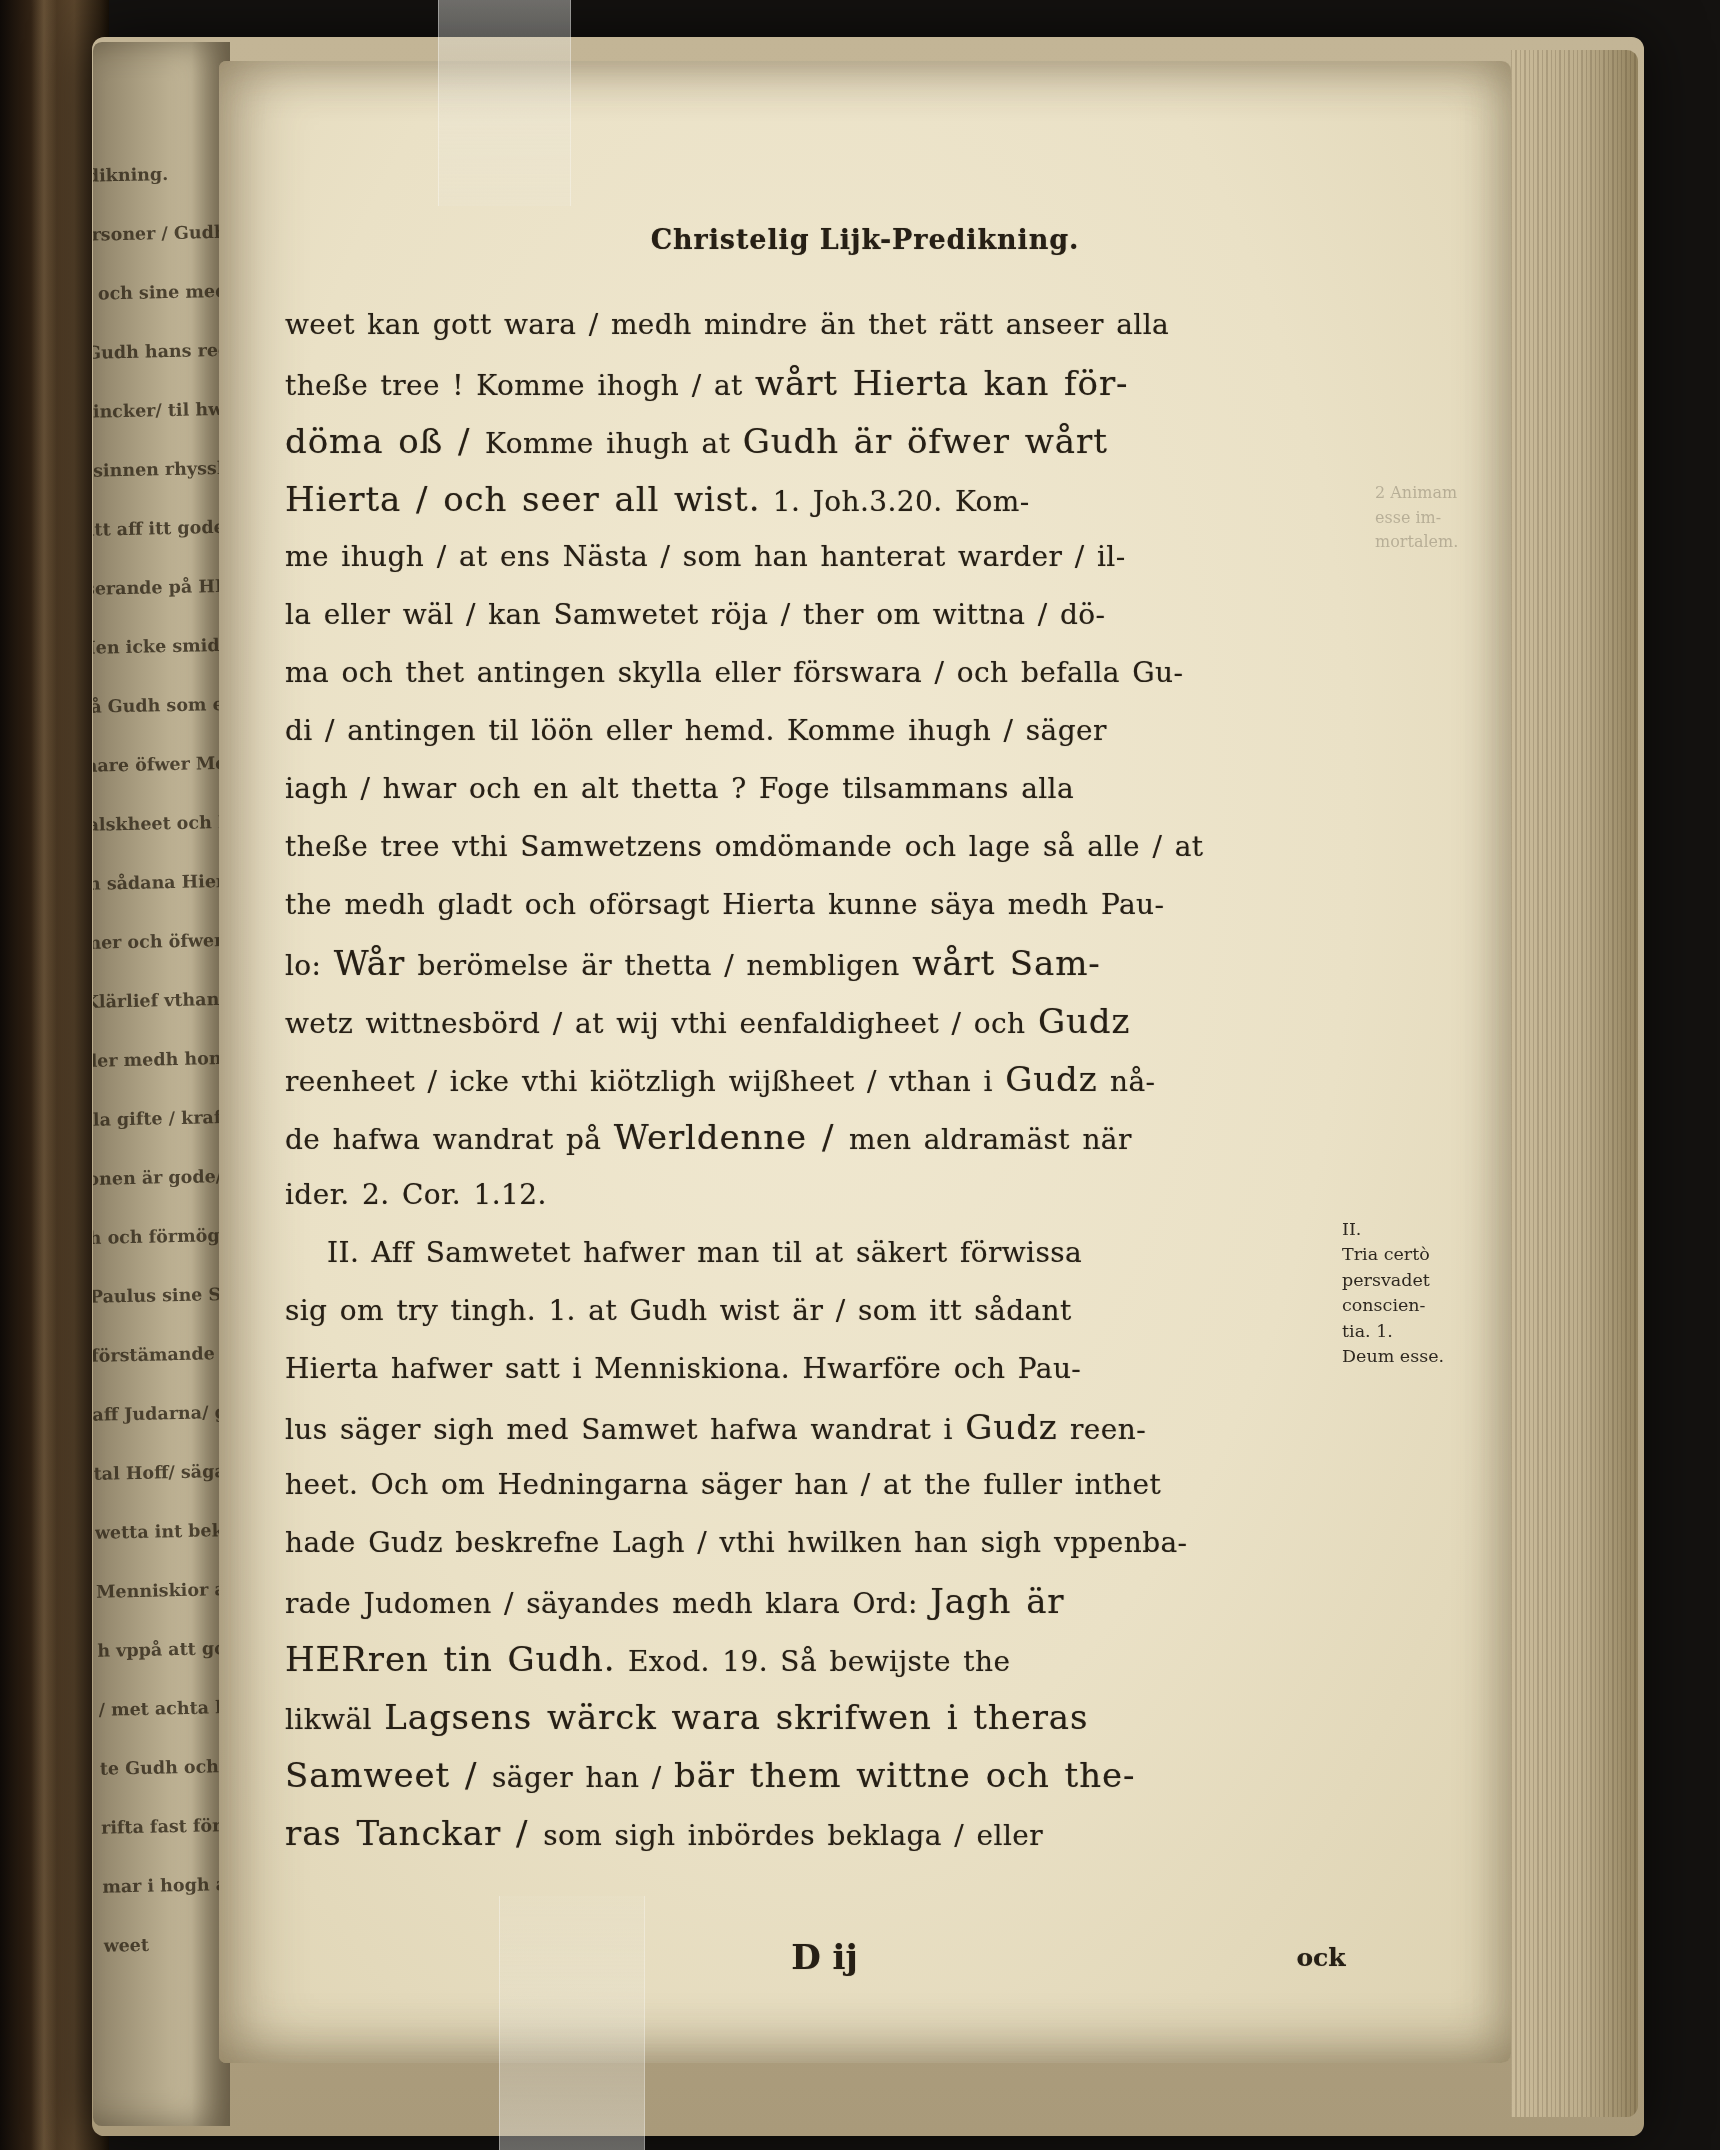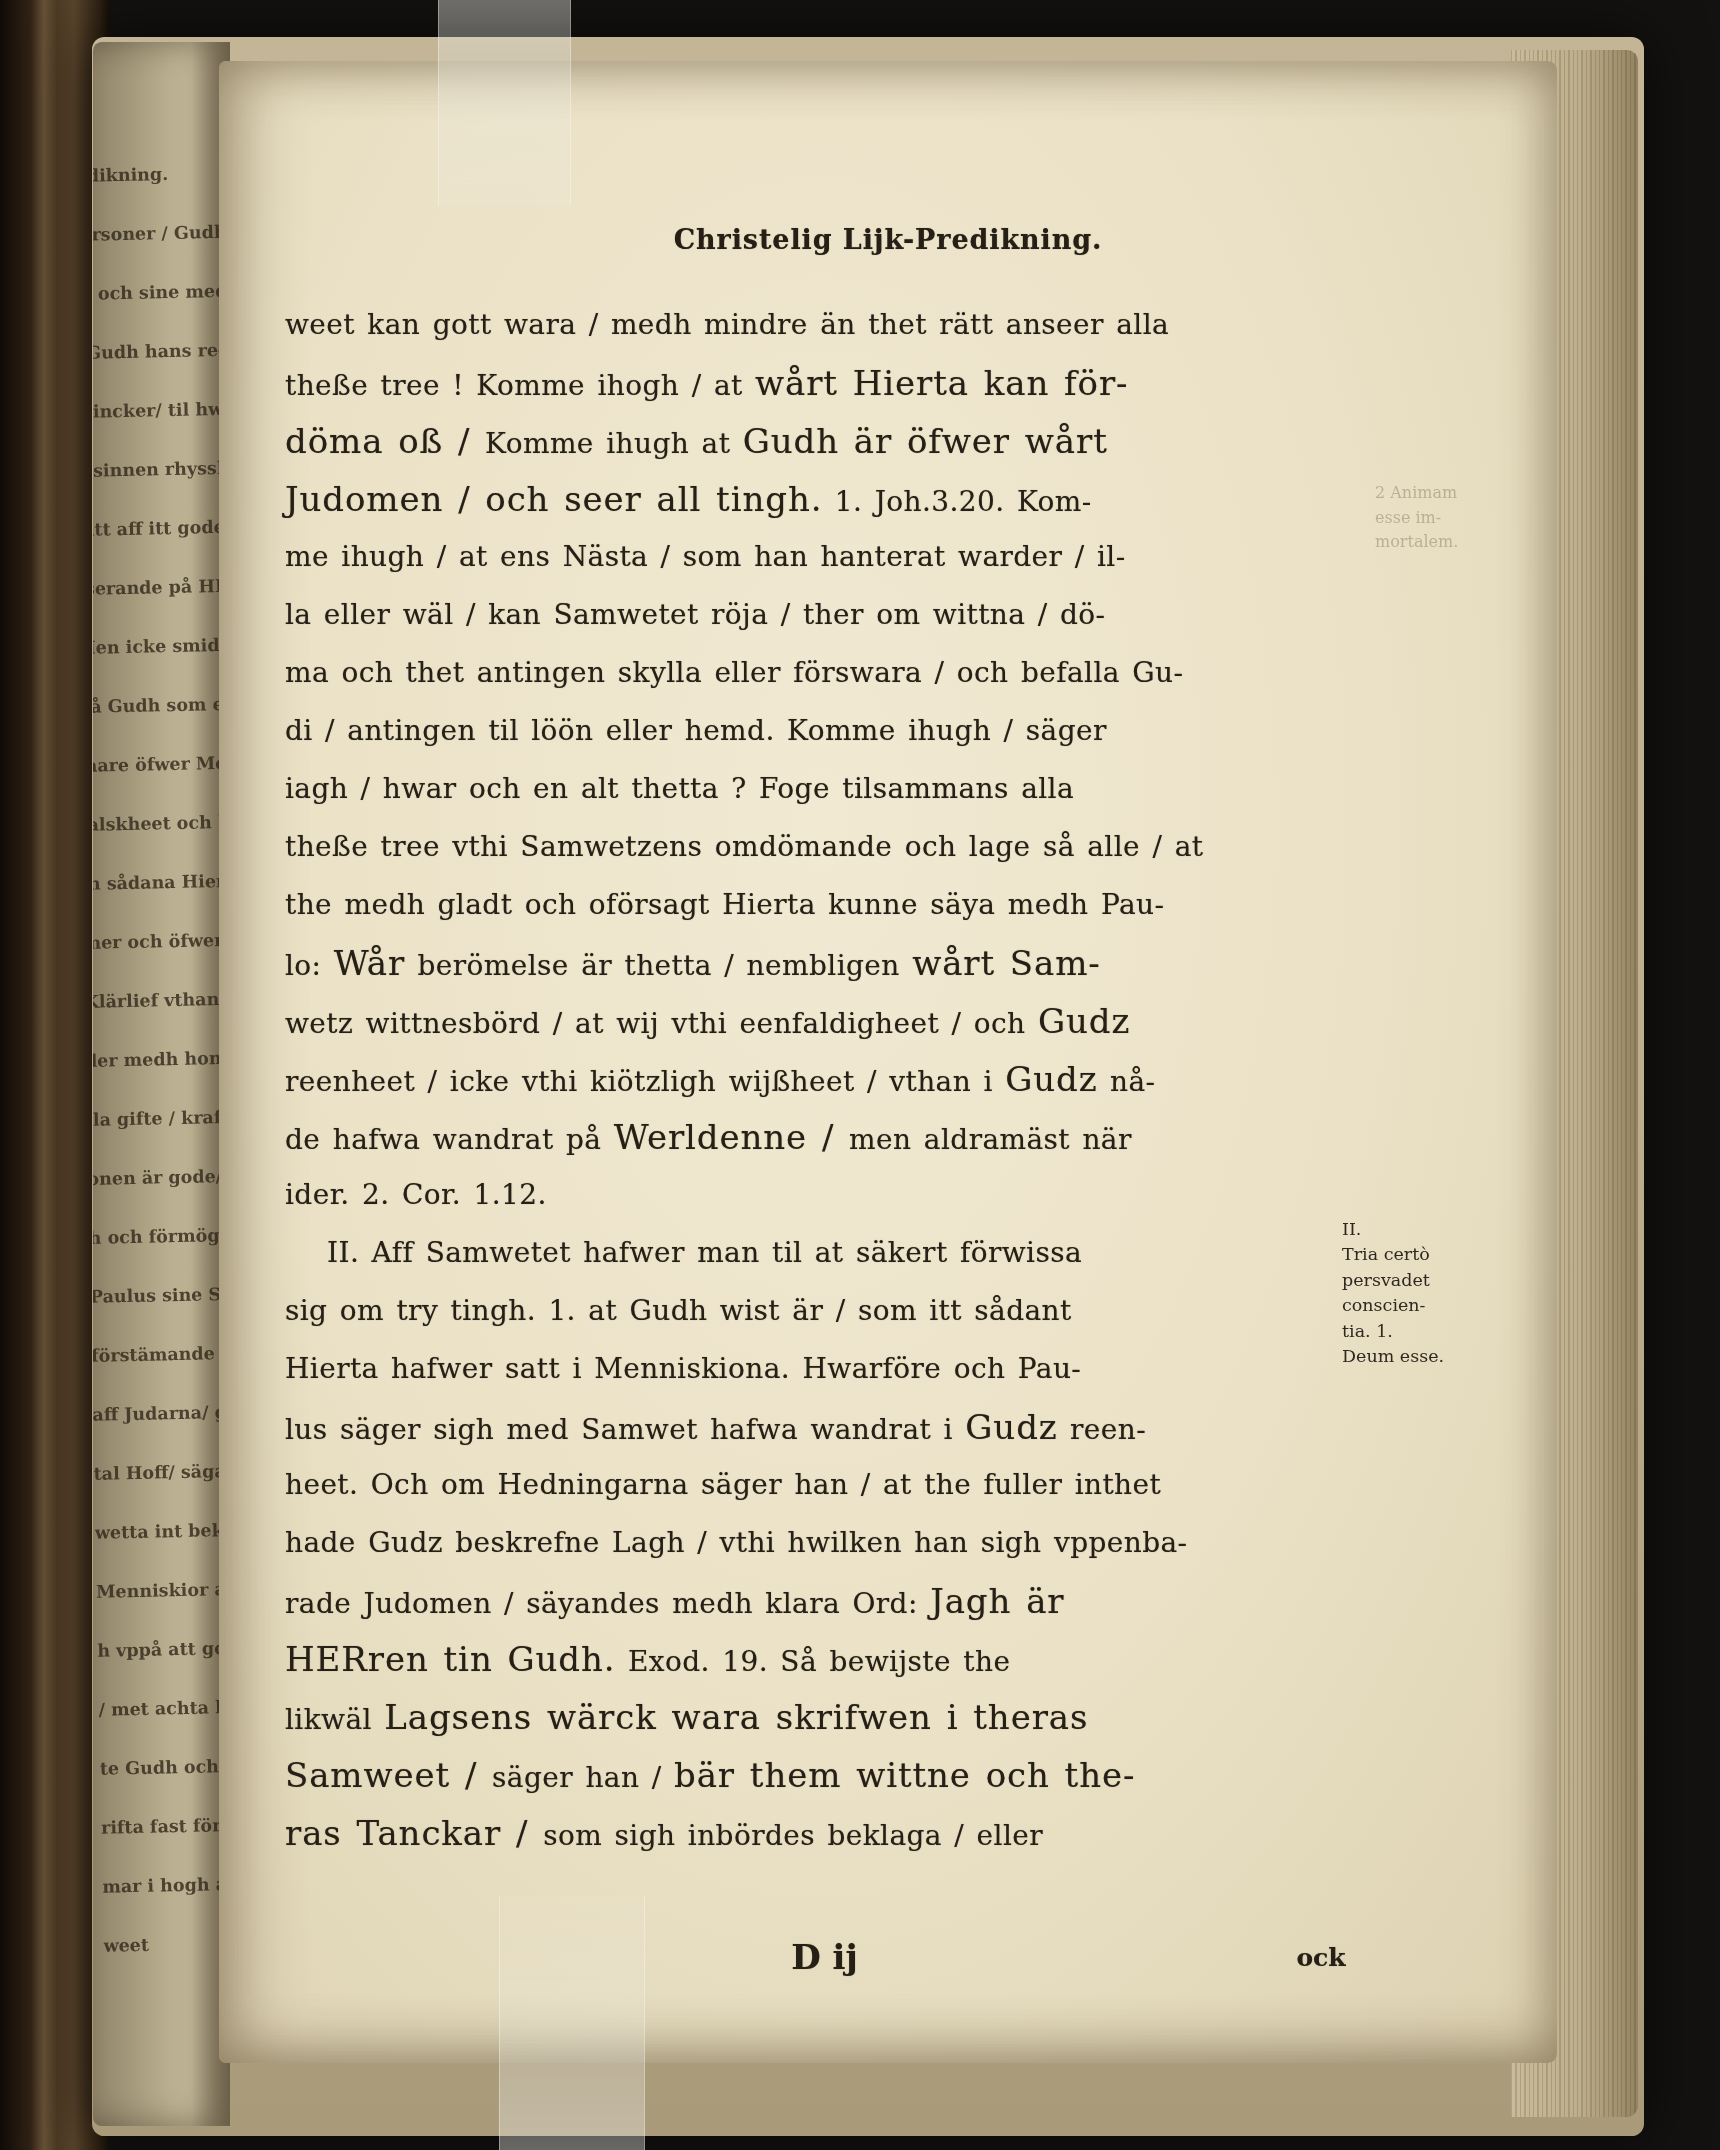--- a/index.html
+++ b/index.html
@@ -53,21 +53,20 @@
   
   .right-page{
     position:absolute;left:219px;top:61px;width:1292px;height:2002px;
     border-radius:7px 9.6px 9.6px 7px;
     background:radial-gradient(ellipse at 45% 38%, #f1e9d2 0%, #eae1c6 55%, #dcd1b0 100%);
     box-shadow:
       inset 31px 0 57px rgba(92,74,44,.30),
       inset -19.7px 0 42px rgba(92,74,44,.20),
       inset 0 -24px 48px rgba(92,74,44,.20),
       inset 0 19.7px 42px rgba(92,74,44,.14);
-    padding-left: 46px;
   }
 
   .page-header{
     position:absolute;top:163px;left:0;width:100%;
     text-align:center;font-weight:700;font-size:27px;letter-spacing:0.9px;
     color:#261f15;text-shadow:0 0 0.9px rgba(38,31,21,.55);
   }
 
   .body-text{
     position:absolute;top:235px;left:66px;width:1051px;
@@ -155,21 +154,21 @@
       </div>
   </div>
 
   <div class="right-page">
     <div class="page-header">Christelig Lijk-Predikning.</div>
 
     <div class="body-text">
         <div class="tline"><span>weet kan gott wara / medh mindre än thet rätt anseer alla</span></div>
         <div class="tline"><span>theße tree !  Komme ihogh / at </span><span class="em">wårt Hierta kan för-</span></div>
         <div class="tline"><span class="em">döma oß / </span><span>Komme ihugh at </span><span class="em">Gudh är öfwer wårt</span></div>
-        <div class="tline"><span class="em">Judomen / och seer all tingh.</span><span> 1. Joh.3.20.  Kom-</span></div>
+        <div class="tline"><span class="em">Hierta / och seer all wist.</span><span> 1. Joh.3.20.  Kom-</span></div>
         <div class="tline"><span>me ihugh / at ens Nästa / som han hanterat warder / il-</span></div>
         <div class="tline"><span>la eller wäl / kan Samwetet röja / ther om wittna / dö-</span></div>
         <div class="tline"><span>ma och thet antingen skylla eller förswara / och befalla Gu-</span></div>
         <div class="tline"><span>di / antingen til löön eller hemd.   Komme ihugh / säger</span></div>
         <div class="tline"><span>iagh / hwar och en alt thetta ?  Foge tilsammans alla</span></div>
         <div class="tline"><span>theße tree vthi Samwetzens omdömande och lage så alle / at</span></div>
         <div class="tline"><span>the medh gladt och oförsagt Hierta kunne säya medh Pau-</span></div>
         <div class="tline"><span>lo:  </span><span class="em">Wår</span><span> berömelse är thetta / nembligen </span><span class="em">wårt Sam-</span></div>
         <div class="tline"><span>wetz wittnesbörd / at wij vthi eenfaldigheet / och </span><span class="em">Gudz</span></div>
         <div class="tline"><span>reenheet / icke vthi kiötzligh wijßheet / vthan i </span><span class="em">Gudz</span><span> nå-</span></div>

